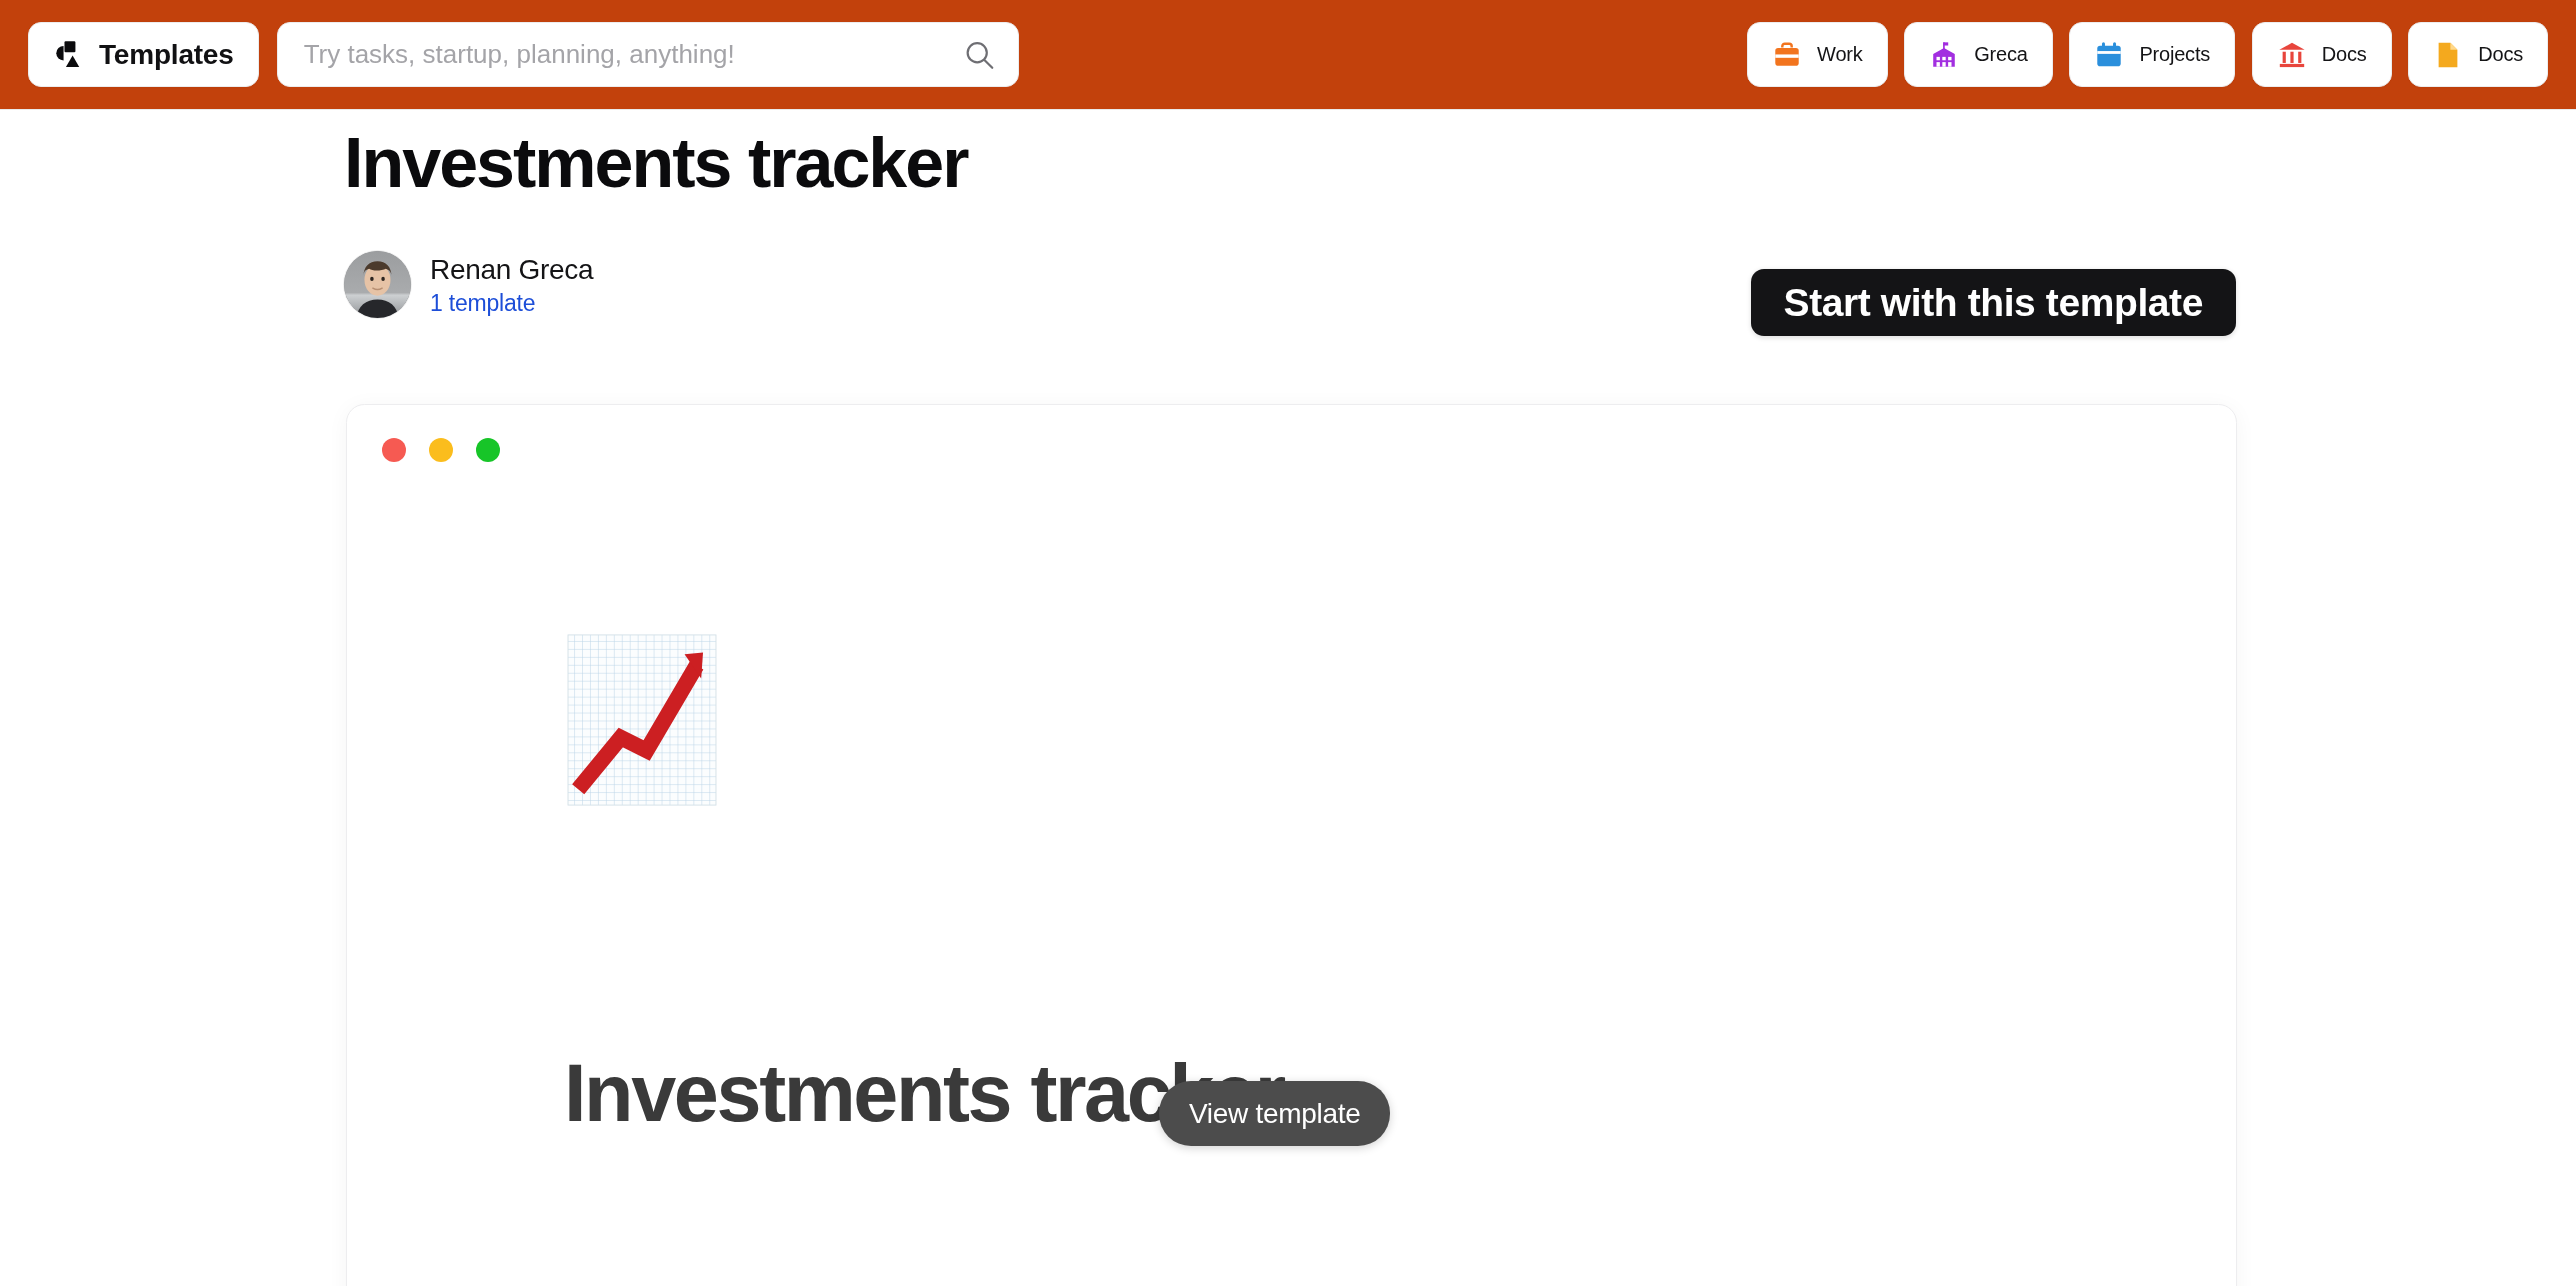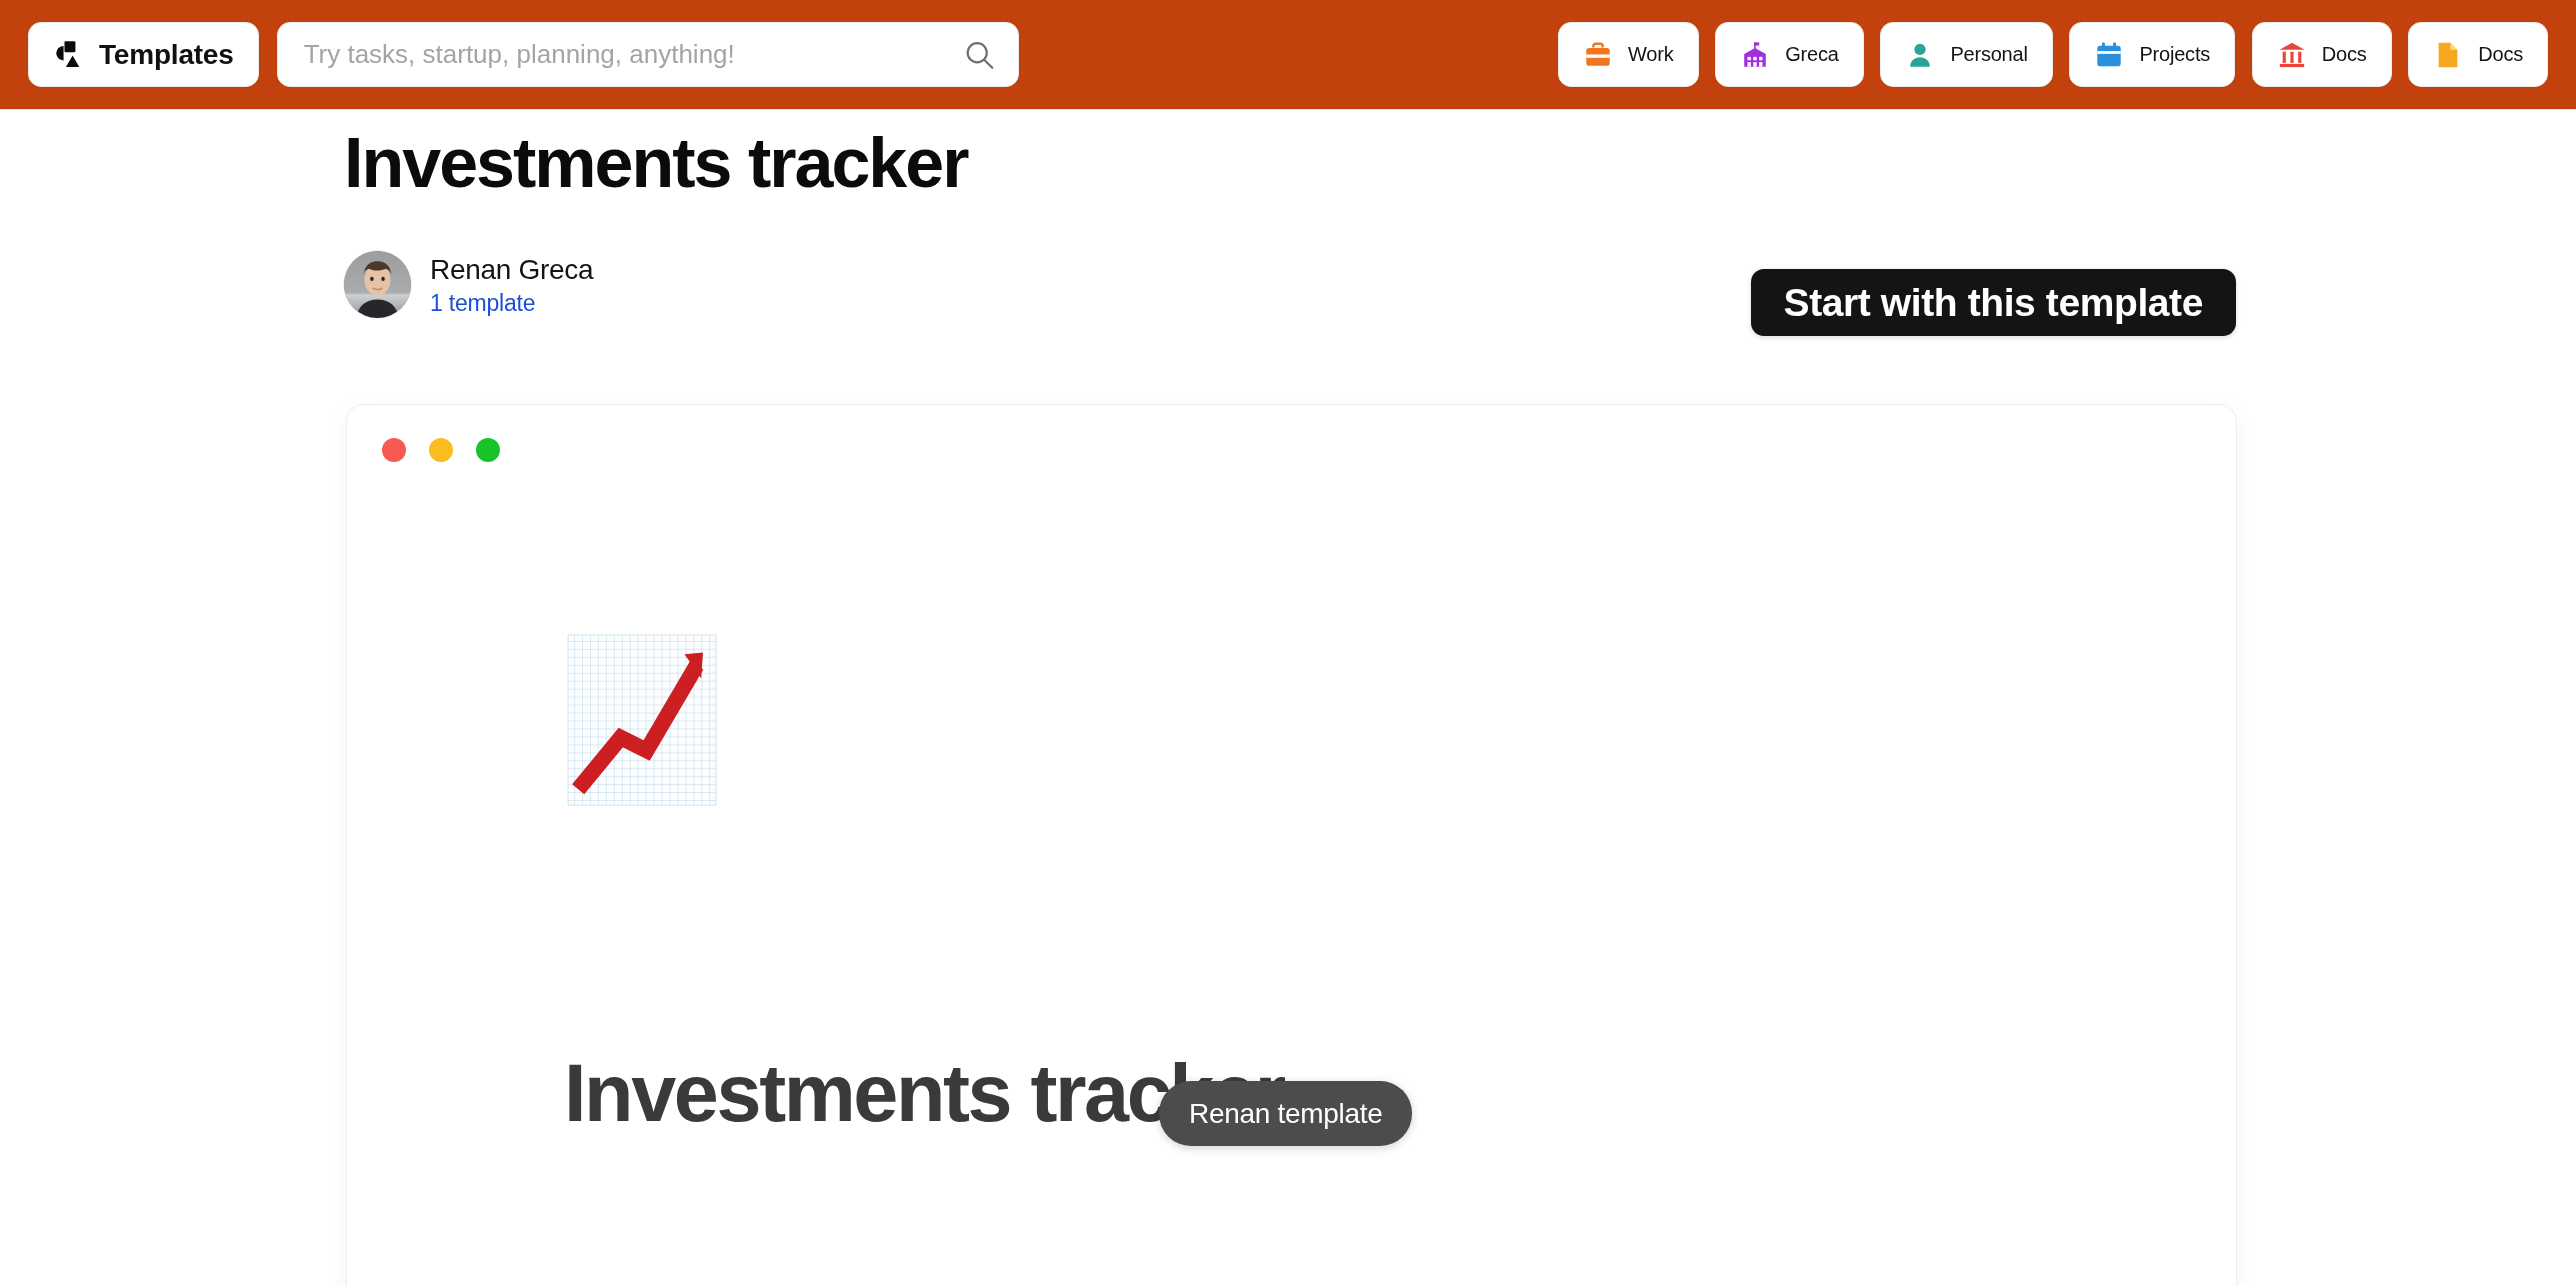--- a/index.html
+++ b/index.html
@@ -289,29 +289,20 @@
           <rect x="14.2" y="18" width="3.6" height="3.6" fill="#ffffff"></rect>
           <rect x="20.4" y="18" width="3.6" height="3.6" fill="#ffffff"></rect>
           <rect x="8" y="23.6" width="3.6" height="4.9" fill="#ffffff"></rect>
           <rect x="20.4" y="23.6" width="3.6" height="4.9" fill="#ffffff"></rect>
           <rect x="14.2" y="23.6" width="3.6" height="4.9" fill="#ffffff"></rect>
         </svg>
       </span>
       <span class="cat-label">Greca</span>
     </div>
 
-    <div class="cat-btn">
-      <span class="cat-ico">
-        <svg viewBox="0 0 32 32" xmlns="http://www.w3.org/2000/svg">
-          <circle cx="16" cy="10" r="6" fill="#29a398"></circle>
-          <path d="M5.5 28.5c0-6 4.7-10 10.5-10s10.5 4 10.5 10z" fill="#29a398"></path>
-        </svg>
-      </span>
-      <span class="cat-label">Personal</span>
-    </div>
 
     <div class="cat-btn">
       <span class="cat-ico">
         <svg viewBox="0 0 32 32" xmlns="http://www.w3.org/2000/svg">
           <rect x="3.5" y="6" width="25" height="22" rx="3" fill="#2a8fdc"></rect>
           <rect x="3.5" y="11.8" width="25" height="3" fill="#ffffff"></rect>
           <rect x="8.5" y="2.5" width="3.2" height="6" rx="1.6" fill="#2a8fdc"></rect>
           <rect x="20.3" y="2.5" width="3.2" height="6" rx="1.6" fill="#2a8fdc"></rect>
         </svg>
       </span>
@@ -400,16 +391,16 @@
         <rect x="1" y="1" width="160" height="184" fill="url(#grid)" stroke="#d3dfe7" stroke-width="1"></rect>
         <path d="M12 168 L58 112 L86 126 L140 34" fill="none" stroke="#cc1f22" stroke-width="17" stroke-linejoin="miter" stroke-linecap="butt"></path>
         <path d="M127 22 L147 20 L145 48 Z" fill="#cc1f22"></path>
       </svg>
     </div>
 
     <div class="tpl-title">Investments tracker</div>
 
   </div>
 
-  <div class="tooltip">Renan template</div>
+  <div class="tooltip">View template</div>
 
 </div>
 
 
 </body></html>

